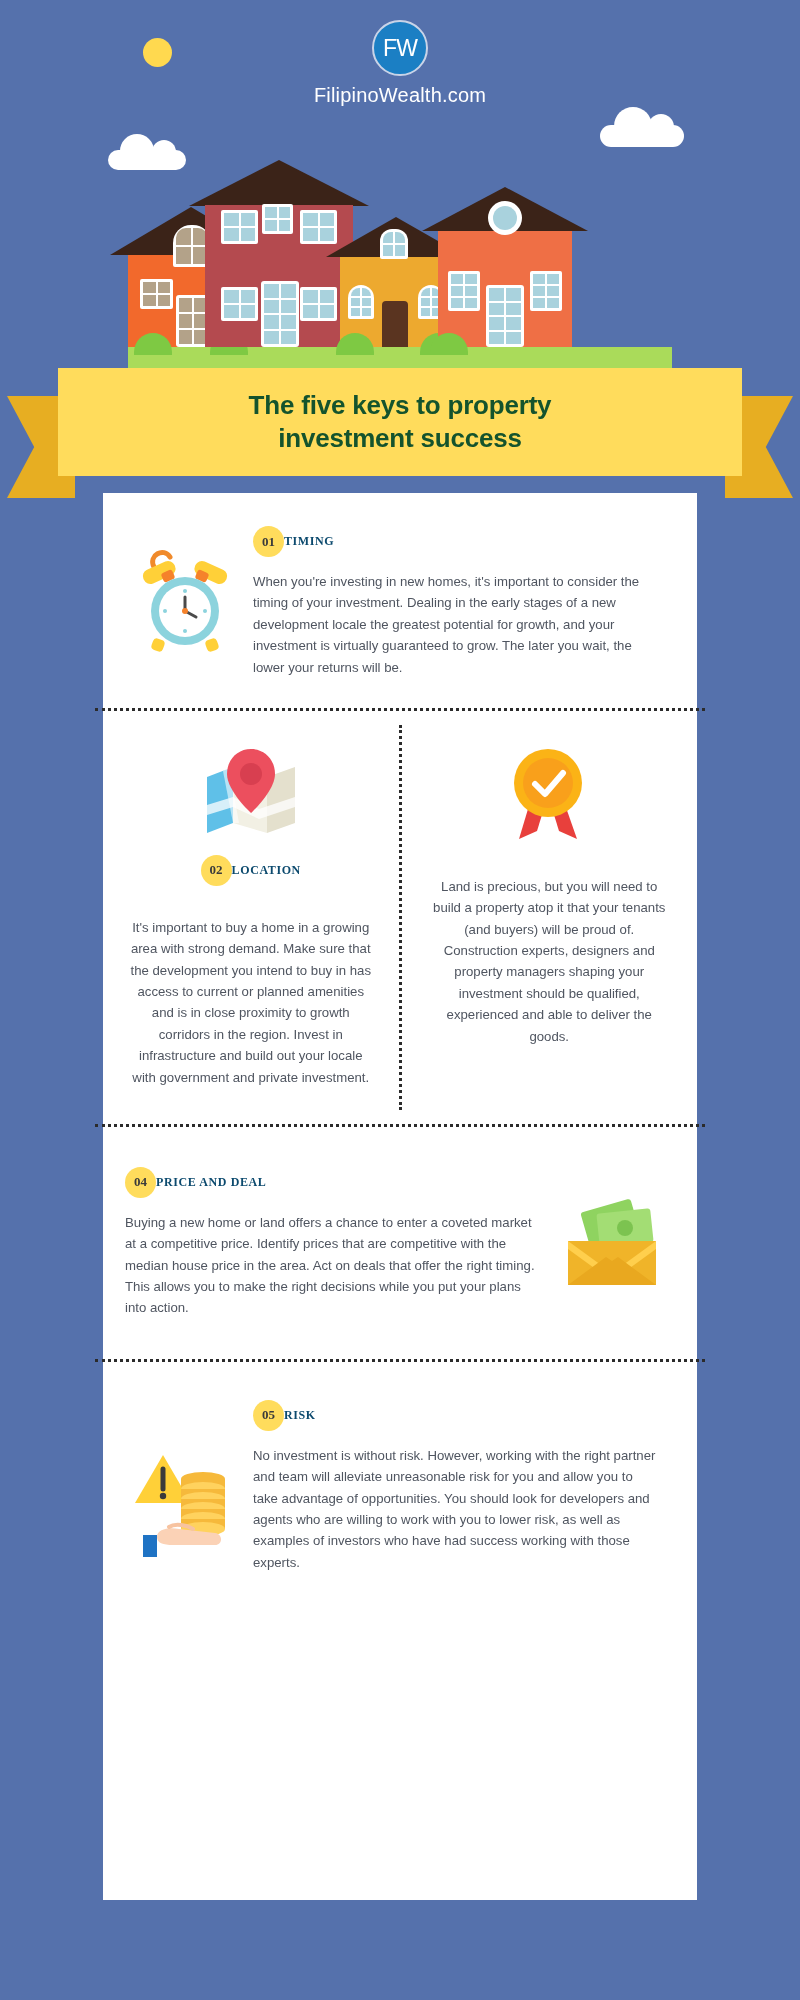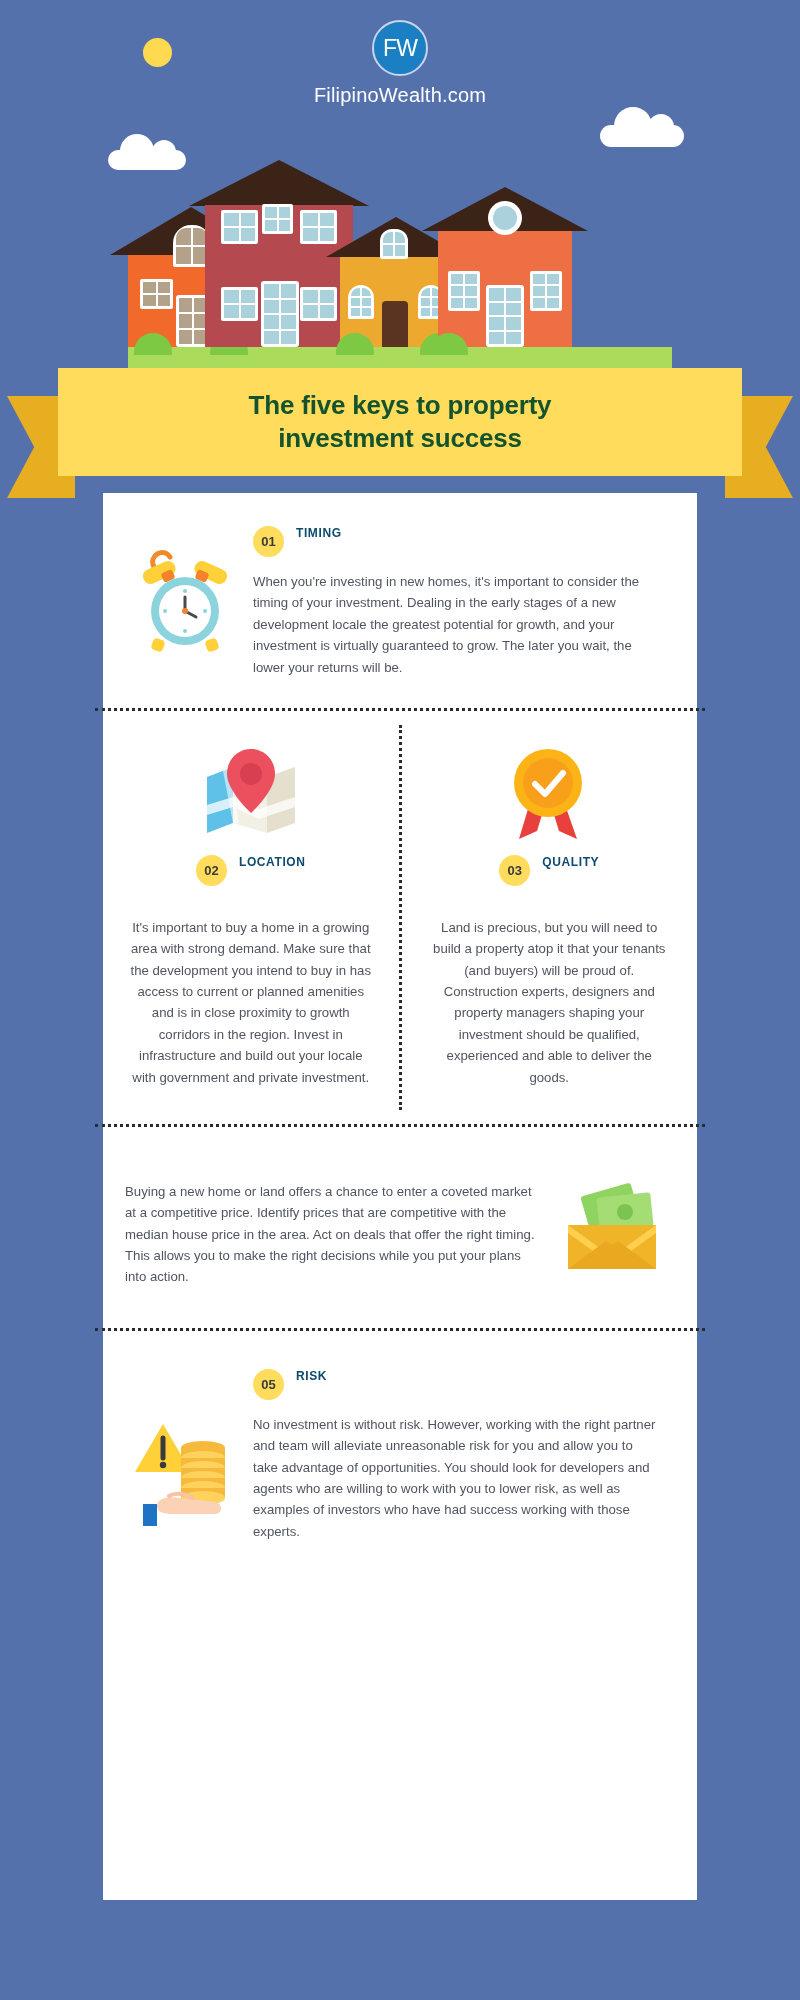--- a/index.html
+++ b/index.html
@@ -71,21 +71,21 @@
 
   .sec { position: relative; padding: 0; }
   .divider-h { height: 0; border-top: 3px dotted #2b2b2b; margin: 0 -8px; }
 
   .badge {
     width: 31px; height: 31px; border-radius: 50%; background: #ffdc5c;
     display: inline-flex; align-items: center; justify-content: center;
     font-size: 13px; font-weight: bold; color: #3b3b3b; flex: none;
   }
   .sec-title { font-size: 12px; font-weight: bold; color: #0c4a6e; letter-spacing: 0.6px; }
-  .head-row { display: flex; align-items: flex-start; gap: 12px; }
+  .head-row { display: flex; align-items: center; gap: 0; font-family: Liberation Serif, serif; }
   .body-text { font-size: 13.2px; line-height: 1.62; color: #4f5560; }
 
   
   .sec1 { display: flex; padding: 27px 40px 30px 22px; gap: 8px; }
   .sec1 .art { width: 120px; flex: none; display: flex; align-items: center; justify-content: center; }
   .sec1 .txt { flex: 1; padding-top: 6px; }
   .sec1 .body-text { margin-top: 14px; }
 
   
   .two-col { display: flex; }
@@ -338,32 +338,32 @@
       <div class="col">
         <div class="art">
           <svg width="96" height="100" viewBox="0 0 96 100" aria-hidden="true">
             <path d="M30 56 L18 96 L36 88 L44 62 Z" fill="#e8403c"></path>
             <path d="M62 56 L76 96 L58 88 L50 62 Z" fill="#e8403c"></path>
             <circle cx="47" cy="40" r="34" fill="#fbb316"></circle>
             <circle cx="47" cy="40" r="25" fill="#f9a01b"></circle>
             <path d="M34 41 L44 51 L62 30" stroke="#ffffff" stroke-width="6" fill="none" stroke-linecap="round" stroke-linejoin="round"></path>
           </svg>
         </div>
-        <div class="head-row">
-          <span class="badge">03</span>
-          <span class="sec-title">QUALITY</span>
-        </div>
         <p class="body-text">Land is precious, but you will need to build a property atop it that your tenants (and buyers) will be proud of. Construction experts, designers and property managers shaping your investment should be qualified, experienced and able to deliver the goods.</p>
       </div>
     </div>
 
     <div class="divider-h"></div>
 
     <div class="sec sec4">
       <div class="txt">
+        <div class="head-row">
+          <span class="badge">04</span>
+          <span class="sec-title">PRICE AND DEAL</span>
+        </div>
         <p class="body-text">Buying a new home or land offers a chance to enter a coveted market at a competitive price. Identify prices that are competitive with the median house price in the area. Act on deals that offer the right timing. This allows you to make the right decisions while you put your plans into action.</p>
       </div>
       <div class="art">
         <svg width="116" height="92" viewBox="0 0 116 92" aria-hidden="true">
           <rect x="30" y="8" width="52" height="34" rx="3" transform="rotate(-16 56 25)" fill="#8fd360"></rect>
           <circle cx="56" cy="24" r="8" transform="rotate(-16 56 24)" fill="#76bd4b"></circle>
           <rect x="44" y="14" width="54" height="34" rx="3" transform="rotate(-6 71 31)" fill="#a3dd74"></rect>
           <circle cx="71" cy="31" r="8" fill="#7cc350"></circle>
           <path d="M14 44 L102 44 L102 88 L14 88 Z" fill="#f0b429"></path>
           <path d="M14 44 L58 76 L102 44 L102 52 L58 84 L14 52 Z" fill="#ffcf4d"></path>

